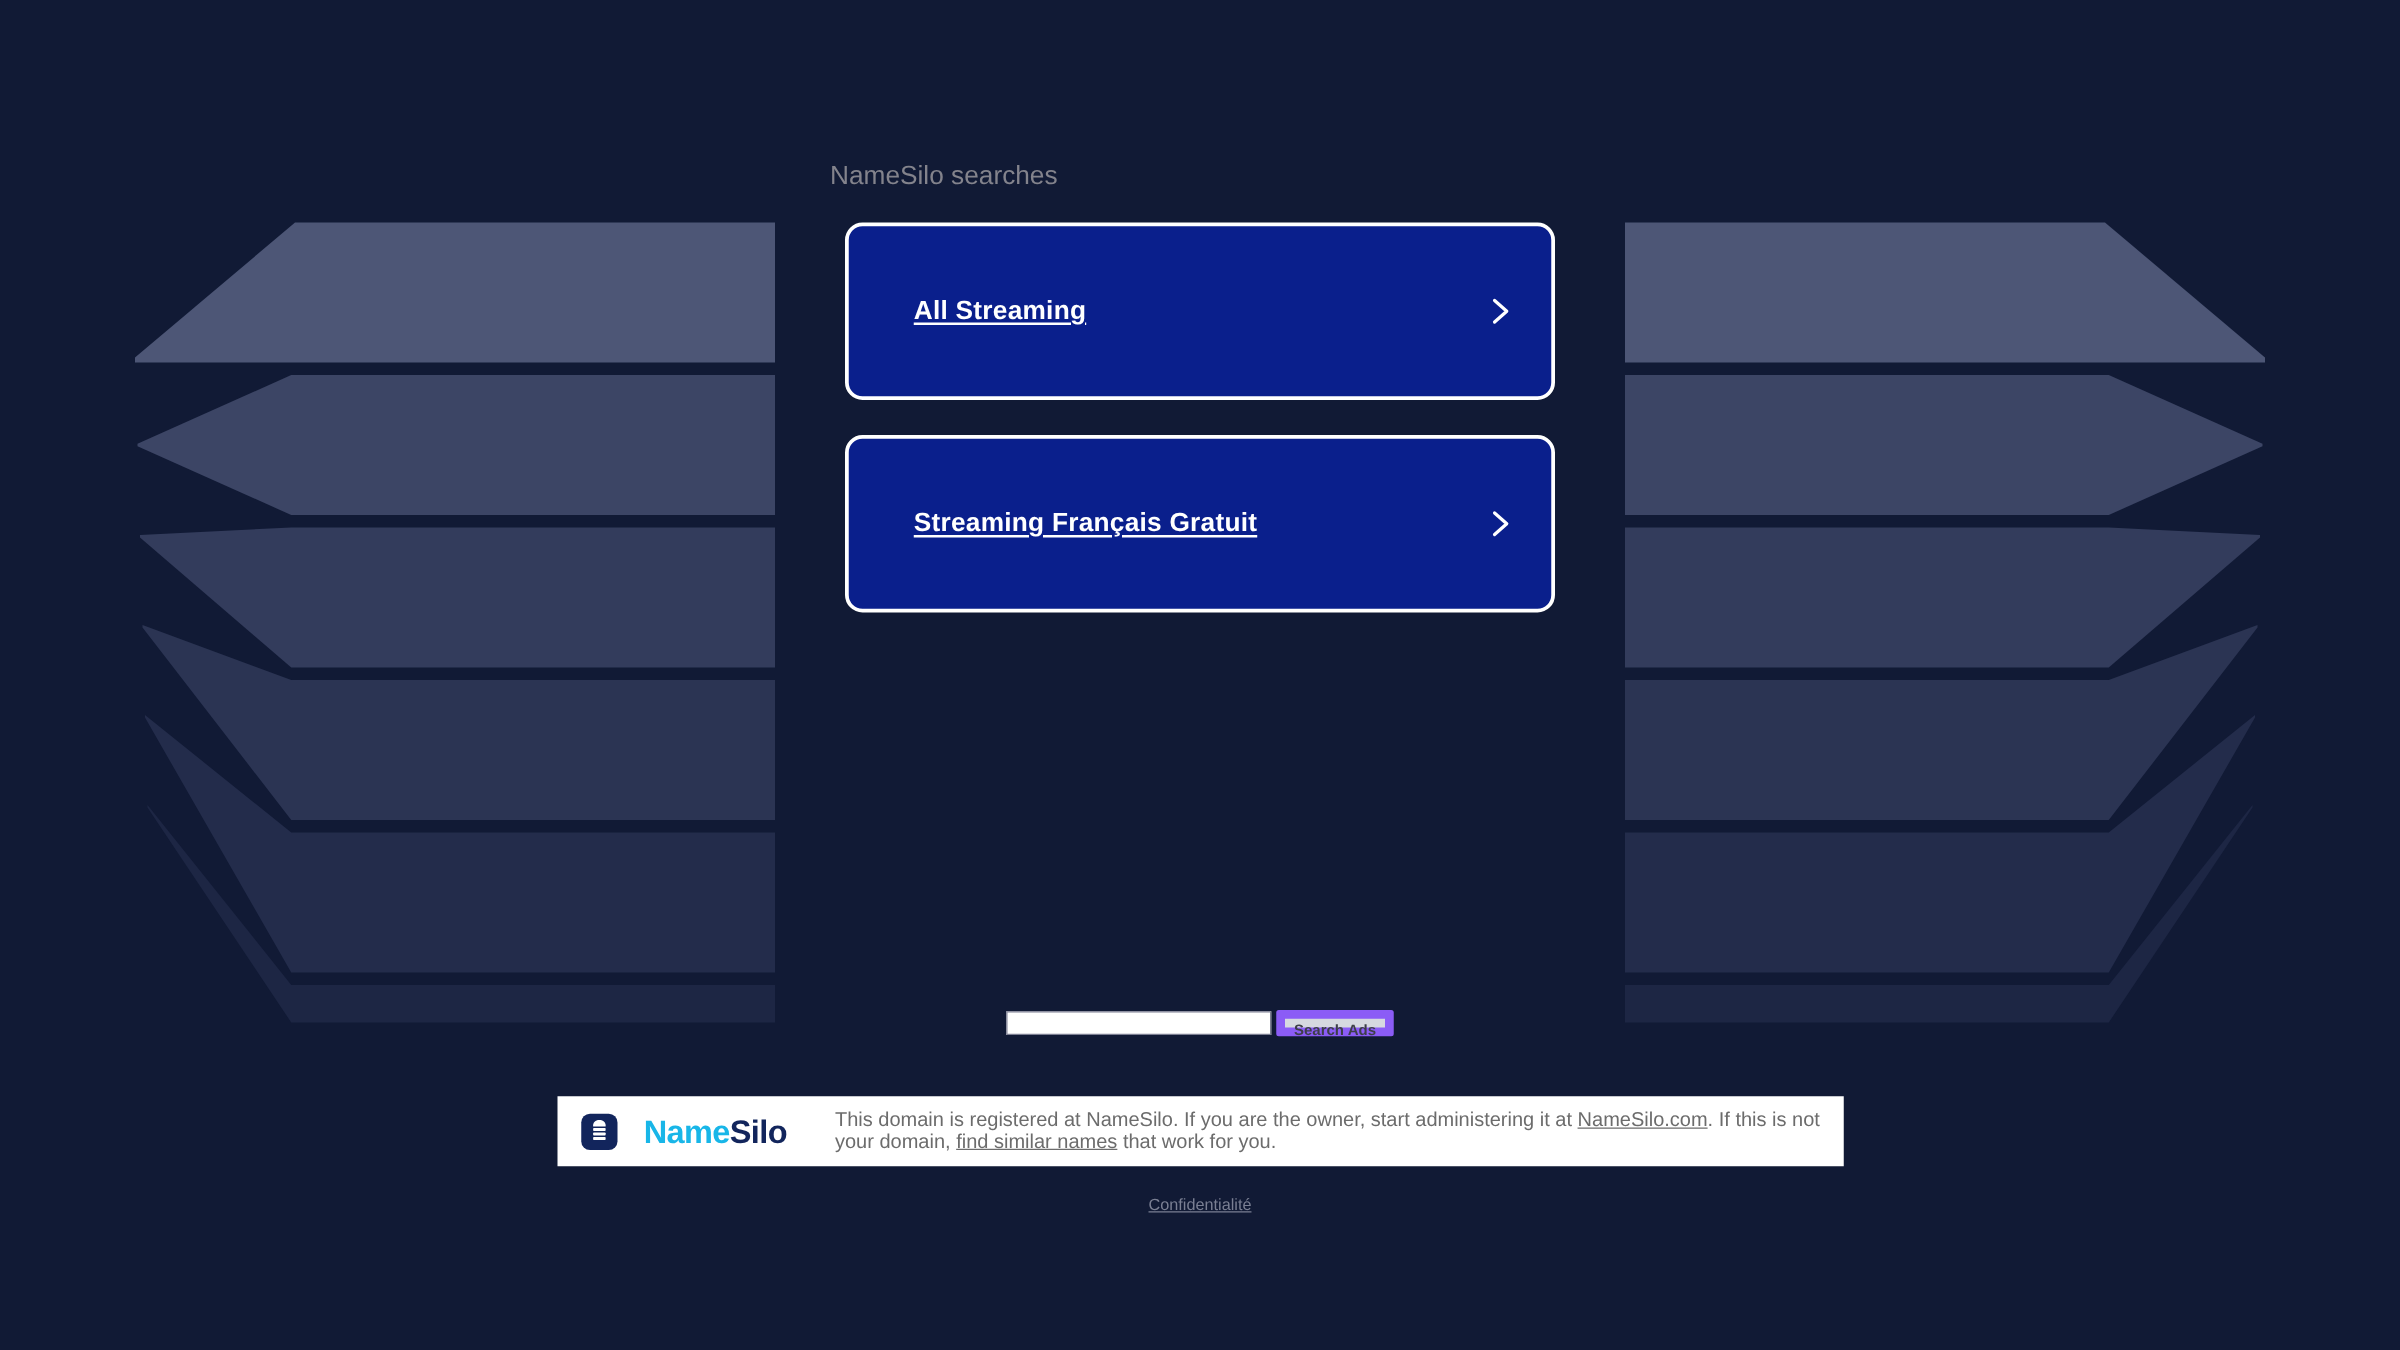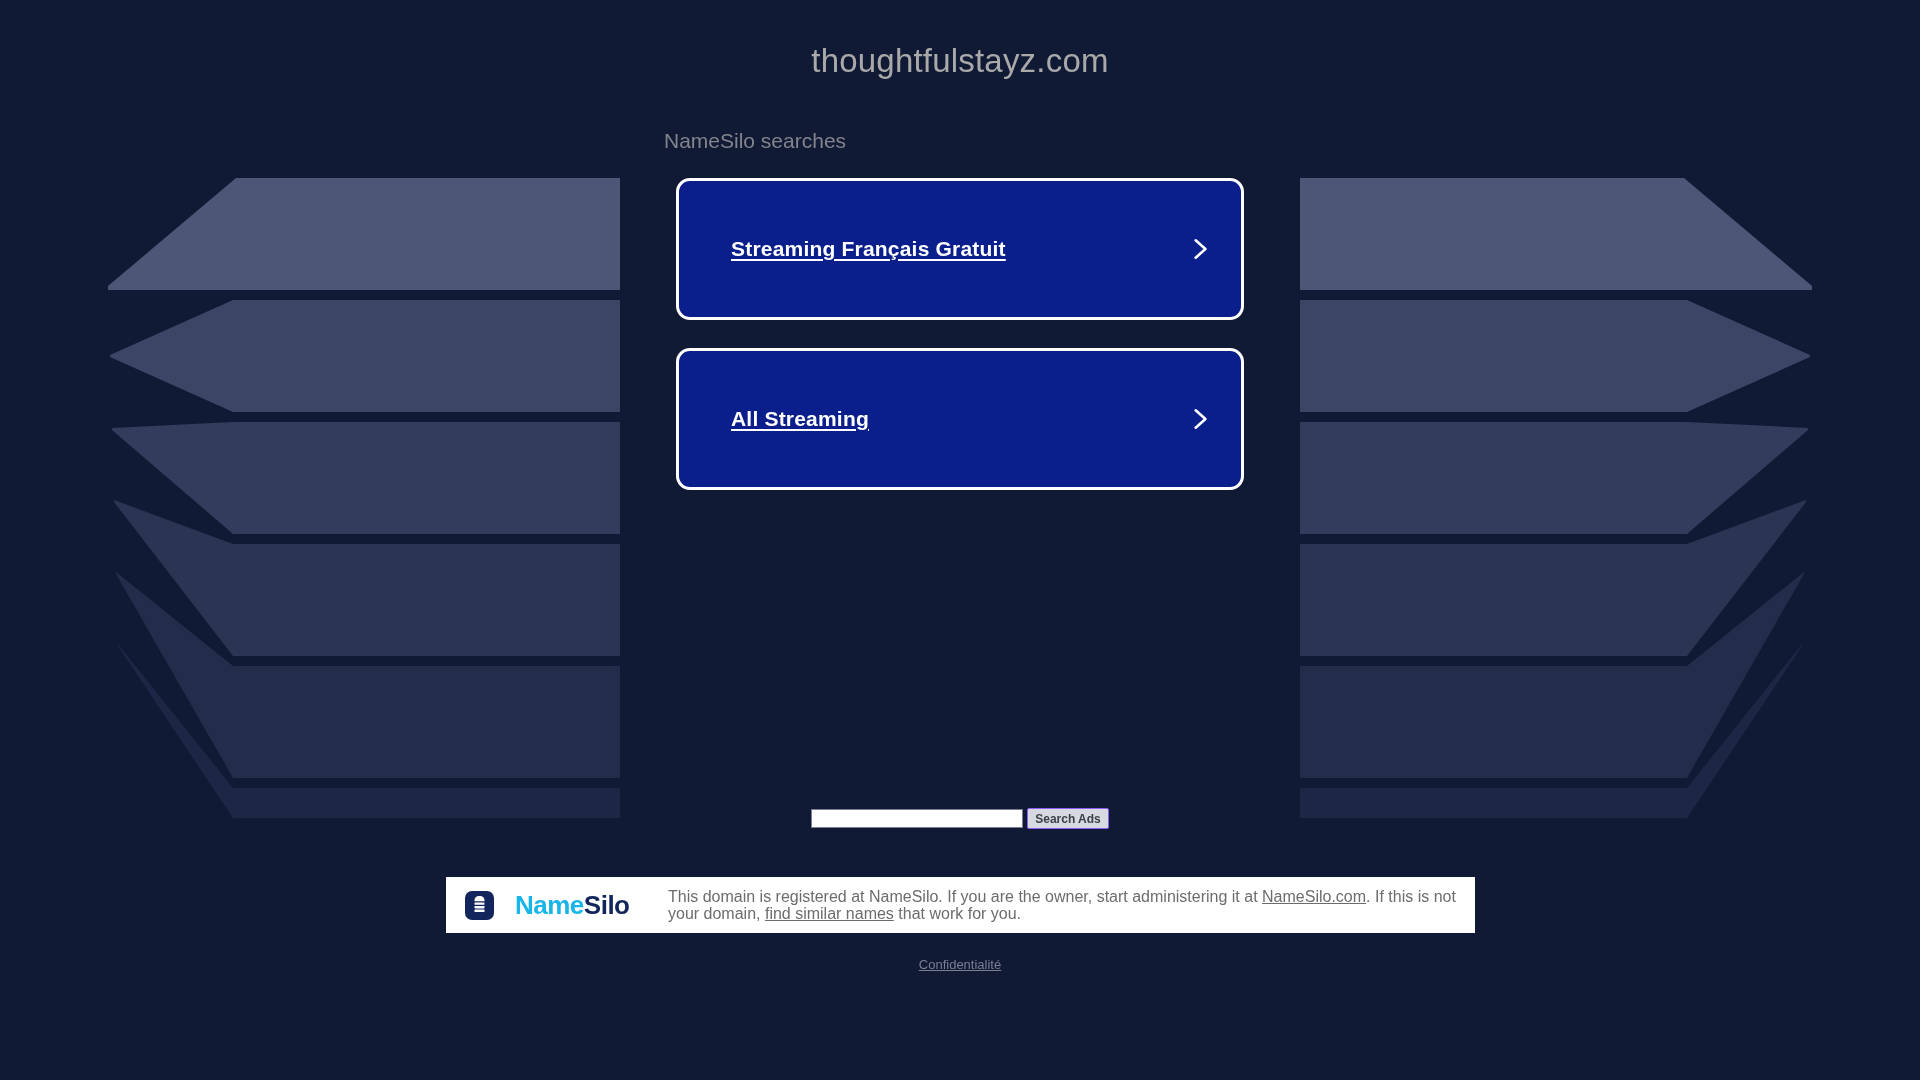--- a/index.html
+++ b/index.html
@@ -119,21 +119,21 @@
     outline: none;
     border-radius: 0;
   }
 
   #search-ads-button {
     margin-left: 4px;
     box-sizing: border-box;
     height: 21px;
     padding: 0 7px;
     background: #d6d9e0;
-    border: 1px solid #8b5cf6;
+    border: 7px solid #8b5cf6;
     font-family: "Liberation Sans", sans-serif;
     font-size: 12px;
     font-weight: bold;
     color: #3d3f48;
     cursor: pointer;
     border-radius: 2px;
     line-height: 18px;
   }
 
   
@@ -224,35 +224,34 @@
     <polygon points="1687,300 1300,300 1300,412 1687,412 1810,357 1810,355" fill="#3c4565"></polygon>
     <polygon points="1687,422 1300,422 1300,534 1687,534 1808,430 1808,428" fill="#333c5c"></polygon>
     <polygon points="1687,544 1300,544 1300,656 1687,656 1806,502 1806,500" fill="#2b3453"></polygon>
     <polygon points="1687,666 1300,666 1300,778 1687,778 1804,574 1804,572" fill="#232c4b"></polygon>
     <polygon points="1687,788 1300,788 1300,818 1687,818 1802,646 1802,644" fill="#1d2644"></polygon>
   </g>
 </svg>
 
 <div id="page">
 
-  <h1 id="domain-title">thoughtfulstayz.com</h1>
 
   <div id="relevant-searches-label">NameSilo searches</div>
 
   <div id="ad-list">
 
     <div class="ad-card">
-      <span class="ad-label">Streaming Français Gratuit</span>
+      <span class="ad-label">All Streaming</span>
       <svg class="ad-chevron" viewBox="0 0 24 24" fill="none" stroke="#ffffff" stroke-width="2.4" stroke-linecap="round" stroke-linejoin="round">
         <polyline points="8,4 17,12 8,20"></polyline>
       </svg>
     </div>
 
     <div class="ad-card">
-      <span class="ad-label">All Streaming</span>
+      <span class="ad-label">Streaming Français Gratuit</span>
       <svg class="ad-chevron" viewBox="0 0 24 24" fill="none" stroke="#ffffff" stroke-width="2.4" stroke-linecap="round" stroke-linejoin="round">
         <polyline points="8,4 17,12 8,20"></polyline>
       </svg>
     </div>
 
 
   </div>
 
   <div id="search-row">
     <input id="search-input" type="text" value="" style="">

